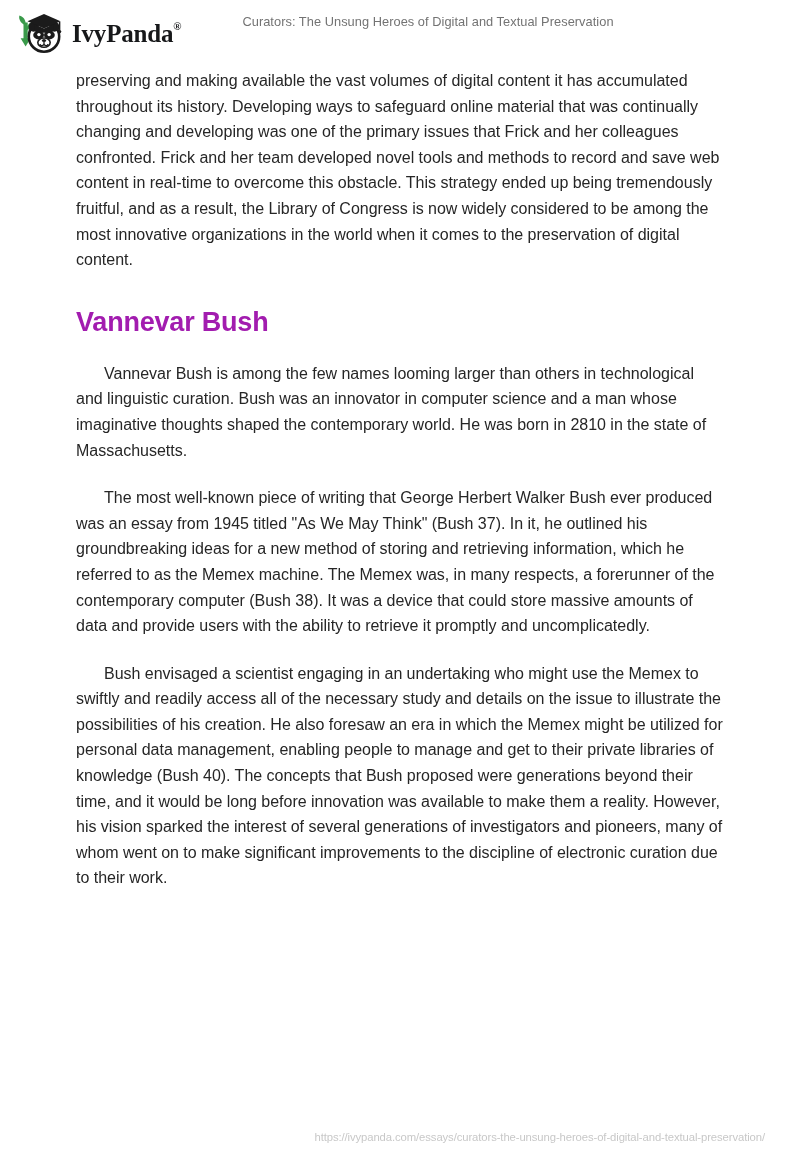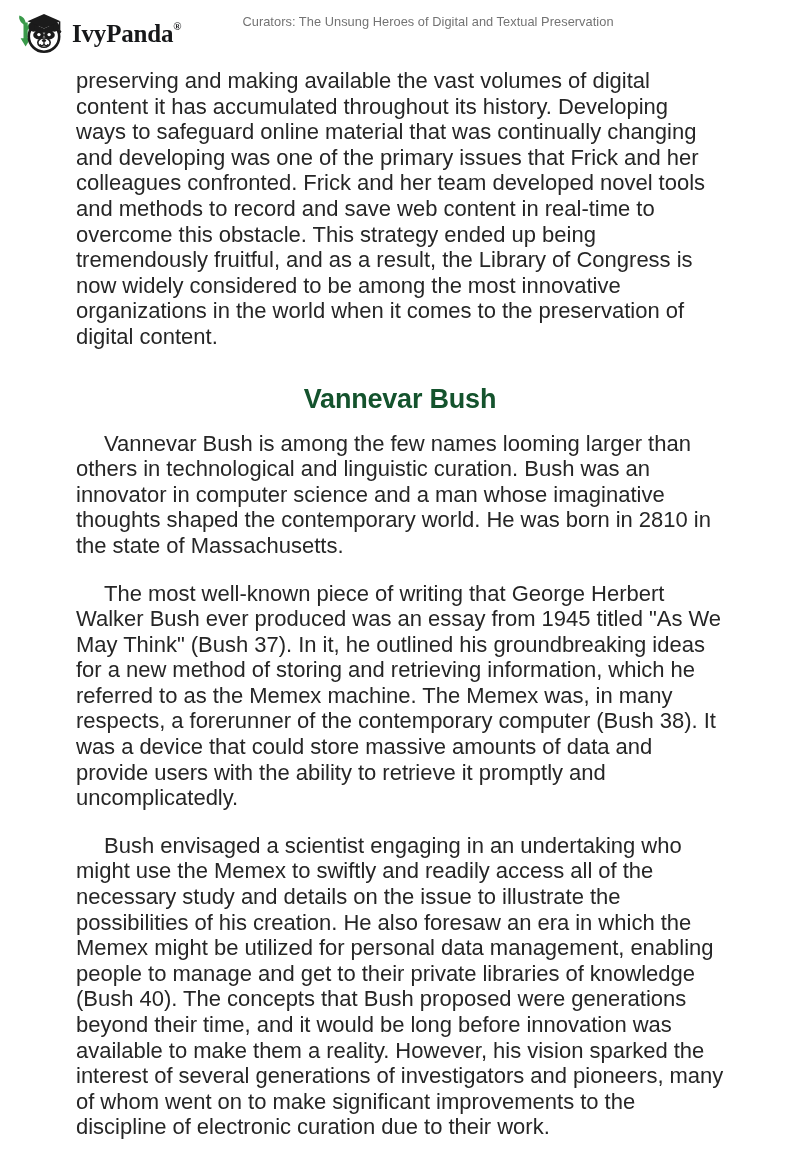--- a/index.html
+++ b/index.html
@@ -79,43 +79,42 @@
   }
 
   
   .content {
     position: absolute;
     left: 76px;
     top: 68px;
     width: 648px;
   }
   .para {
-    font-size: 22px;
+    font-size: 16px;
     line-height: 25.6px;
     color: #262626;
     margin: 0 0 0 0;
     text-align: left;
     font-family: "Liberation Sans", sans-serif;
     word-spacing: -0.1px;
   }
   .para.indent {
     text-indent: 28px;
   }
   .para + .para {
     margin-top: 22px;
   }
   .section-heading {
     font-size: 27px;
     line-height: 32px;
     font-weight: bold;
-    color: #14532d;
-    margin: 33px 0 16px 0;
+    color: #a21caf;
+    margin: 33px 0 23px 0;
     letter-spacing: -0.2px;
     font-family: "Liberation Sans", sans-serif;
-    text-align: center;
   }
 
   
   .page-footer {
     position: absolute;
     left: 0;
     top: 1131px;
     width: 800px;
     height: 20px;
   }
@@ -183,14 +182,17 @@
     <h2 class="section-heading">Vannevar Bush</h2>
 
     <p class="para indent">Vannevar Bush is among the few names looming larger than others in technological and linguistic curation. Bush was an innovator in computer science and a man whose imaginative thoughts shaped the contemporary world. He was born in 2810 in the state of Massachusetts.</p>
 
     <p class="para indent">The most well-known piece of writing that George Herbert Walker Bush ever produced was an essay from 1945 titled "As We May Think" (Bush 37). In it, he outlined his groundbreaking ideas for a new method of storing and retrieving information, which he referred to as the Memex machine. The Memex was, in many respects, a forerunner of the contemporary computer (Bush 38). It was a device that could store massive amounts of data and provide users with the ability to retrieve it promptly and uncomplicatedly.</p>
 
     <p class="para indent">Bush envisaged a scientist engaging in an undertaking who might use the Memex to swiftly and readily access all of the necessary study and details on the issue to illustrate the possibilities of his creation. He also foresaw an era in which the Memex might be utilized for personal data management, enabling people to manage and get to their private libraries of knowledge (Bush 40). The concepts that Bush proposed were generations beyond their time, and it would be long before innovation was available to make them a reality. However, his vision sparked the interest of several generations of investigators and pioneers, many of whom went on to make significant improvements to the discipline of electronic curation due to their work.</p>
 
   </div>
 
+  <div class="page-footer">
+    <div class="footer-url">https://ivypanda.com/essays/curators-the-unsung-heroes-of-digital-and-textual-preservation/</div>
+  </div>
 
 </div>
 
 </body></html>

